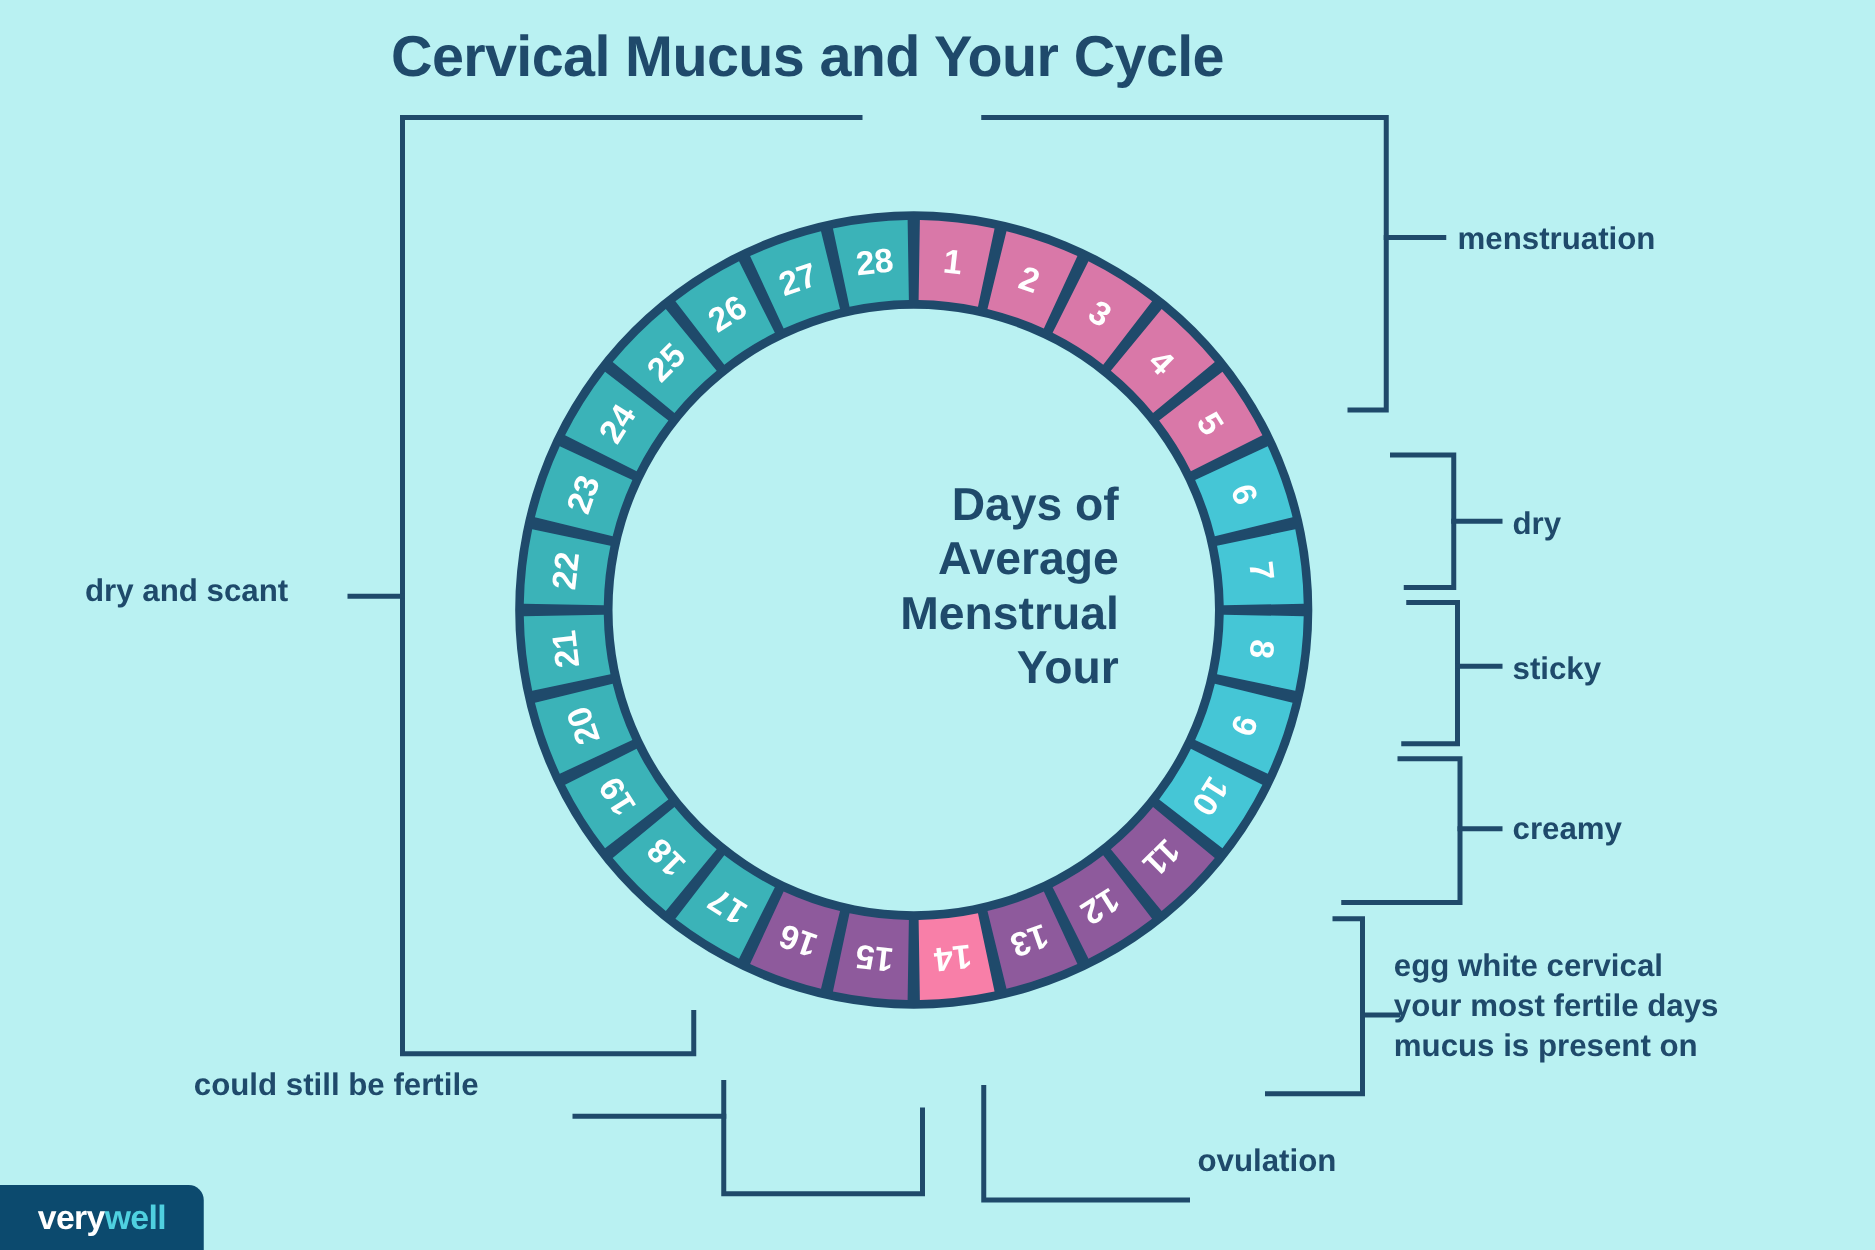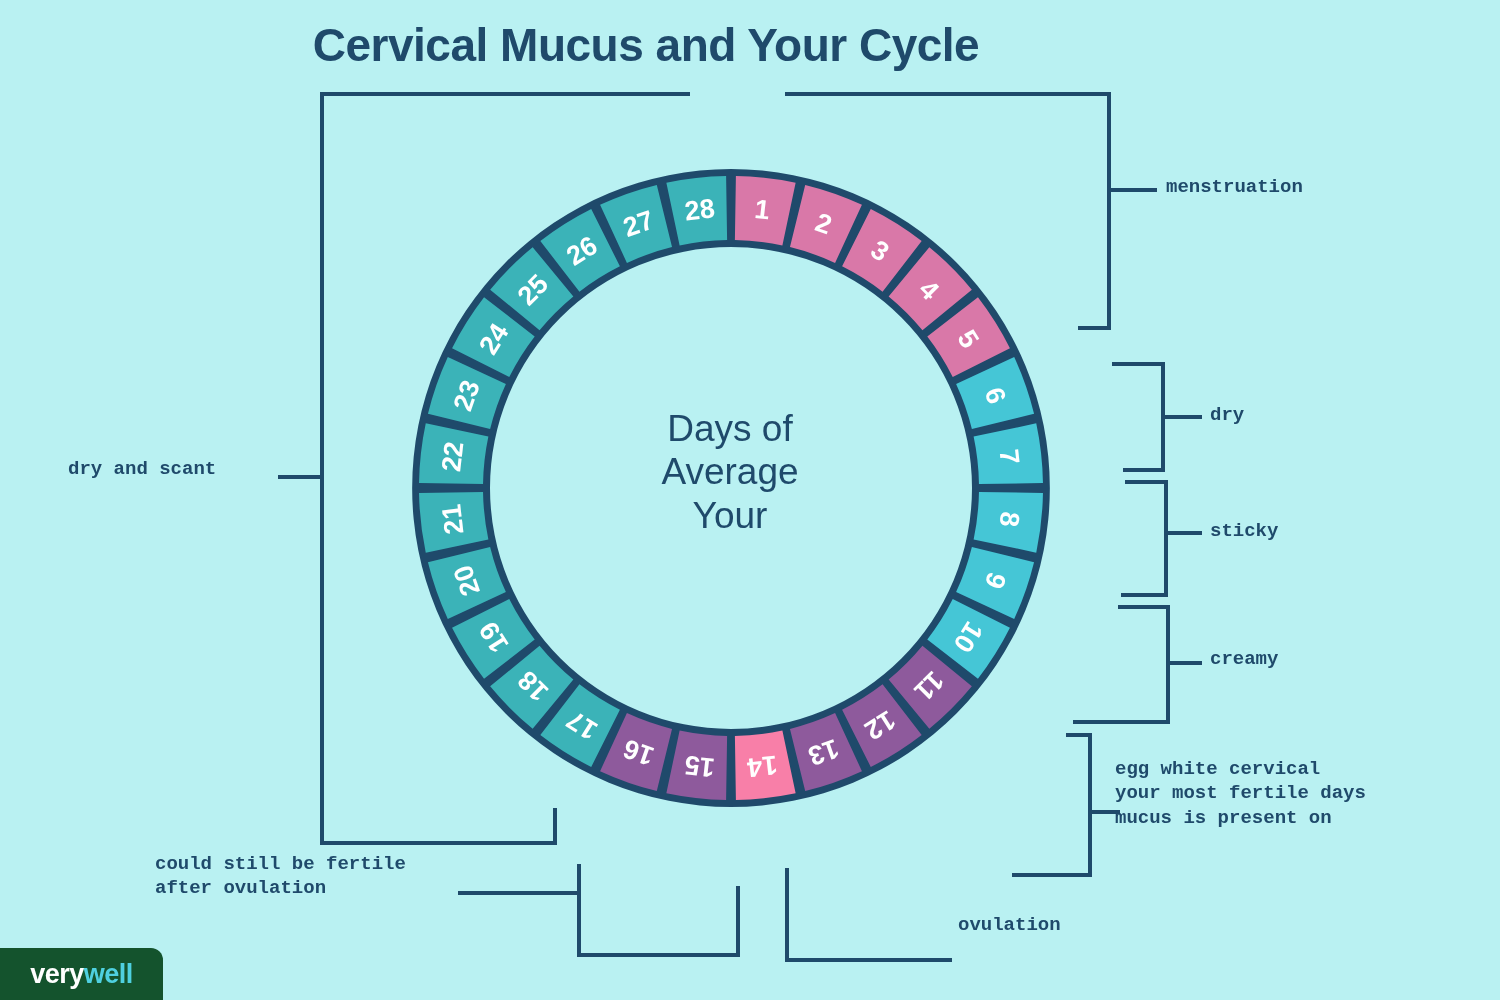--- a/index.html
+++ b/index.html
@@ -20,38 +20,37 @@
     font-family:"Liberation Sans", sans-serif;
   }
   svg.wheel{position:absolute;left:0;top:0;width:1500px;height:1000px;}
   .seg-label{
     font-family:"Liberation Sans", sans-serif;
     font-weight:bold;font-size:27px;fill:#ffffff;
     text-anchor:middle;dominant-baseline:central;
   }
   .center-text{
     position:absolute;
-    left:565px;top:407px;width:330px;
-    text-align:center;
+    left:565px;top:382px;width:330px;
+    text-align:right;
     font-size:37px;line-height:1.17;
-    font-weight:normal;color:#1f4a6b;
+    font-weight:bold;color:#1f4a6b;
   }
   .anno{
     position:absolute;
-    font-size:19px;font-weight:bold;color:#1f4a6b;
+    font-size:25px;font-weight:bold;color:#1f4a6b;
     line-height:1.28;
-    font-family:Liberation Mono, monospace;
   }
   .anno.right{text-align:left;}
   .anno.leftal{text-align:left;}
   .anno.center{}
   .logo{
     position:absolute;left:0;bottom:0;
     width:163px;height:52px;
-    background:#14532d;
+    background:#0c4a6e;
     border-top-right-radius:12px;
     display:flex;align-items:center;justify-content:center;
   }
   .logo span{font-size:27px;font-weight:bold;letter-spacing:-0.5px;}
   .logo .a{color:#ffffff;}
   .logo .b{color:#4fd0e0;}
 </style>
 </head>
 <body>
 
@@ -134,20 +133,21 @@
         <polyline points="579,866 579,955 738,955 738,888" stroke-linecap="square"></polyline>
         <polyline points="460,893 579,893" stroke-linecap="square"></polyline>
         <polyline points="688,94 322,94 322,843 555,843 555,810" stroke-linecap="square"></polyline>
         <polyline points="280,477 322,477" stroke-linecap="square"></polyline>
       </g>
   </svg>
 
   <div class="center-text">
     <div>Days of</div>
     <div>Average</div>
+    <div>Menstrual</div>
     <div>Your</div>
   </div>
 
   <div class="anno right" style="left:1166px;top:175px;">
     <span>menstruation</span>
   </div>
 
   <div class="anno right" style="left:1210px;top:403px;text-align:right;">
     <span>dry</span>
   </div>
@@ -165,21 +165,20 @@
     <div>your most fertile days</div>
     <div>mucus is present on</div>
   </div>
 
   <div class="anno right" style="left:958px;top:913px;">
     <span>ovulation</span>
   </div>
 
   <div class="anno center" style="left:155px;top:852px;width:325px;">
     <div>could still be fertile</div>
-    <div>after ovulation</div>
   </div>
 
   <div class="anno leftal" style="left:68px;top:457px;">
     <span>dry and scant</span>
   </div>
 
   <div class="logo">
     <span class="a">very</span>
       <span class="b">well</span>
   </div>

